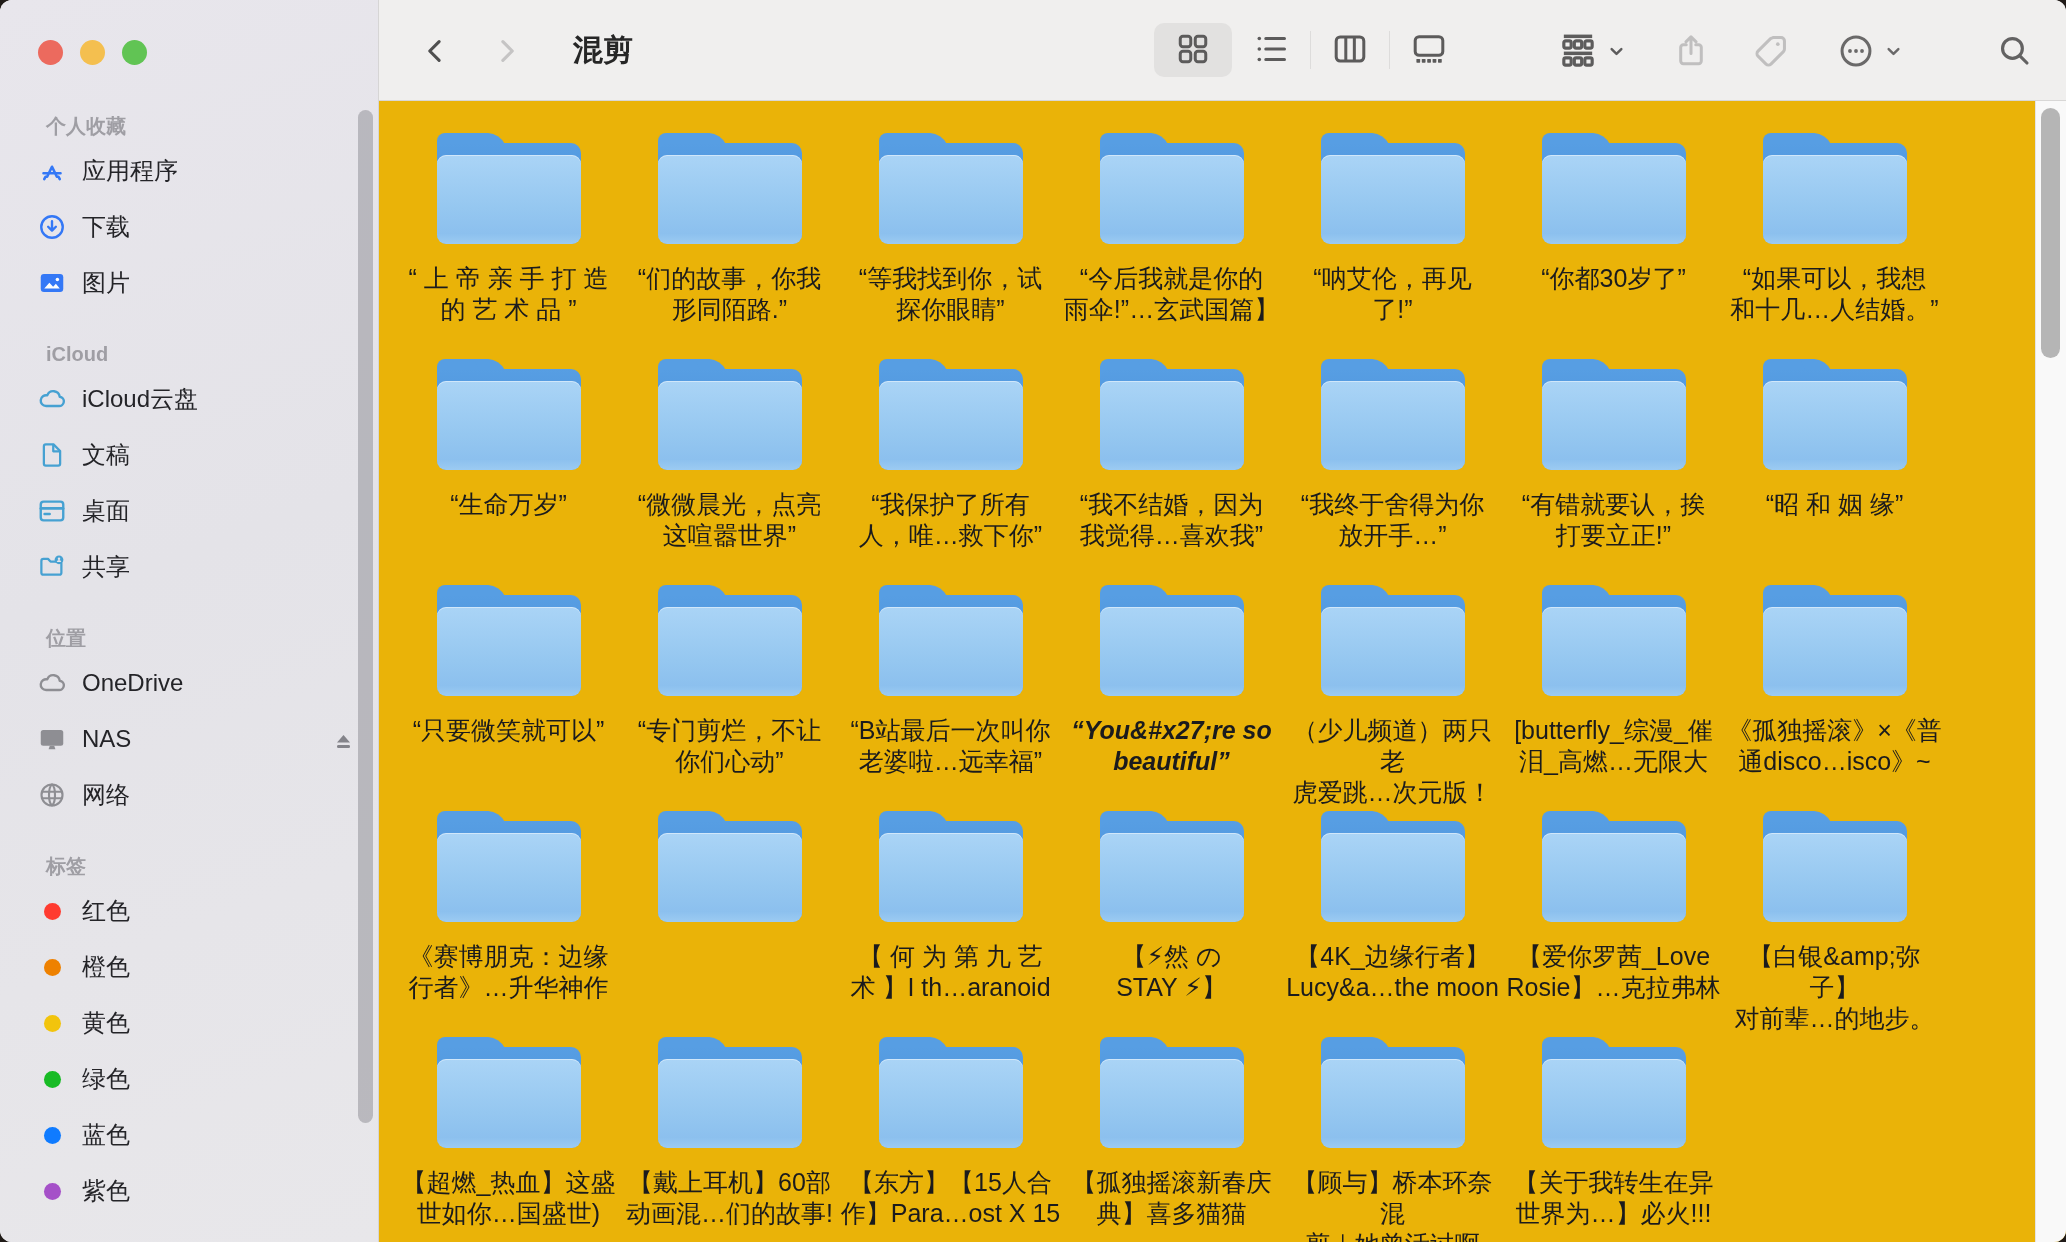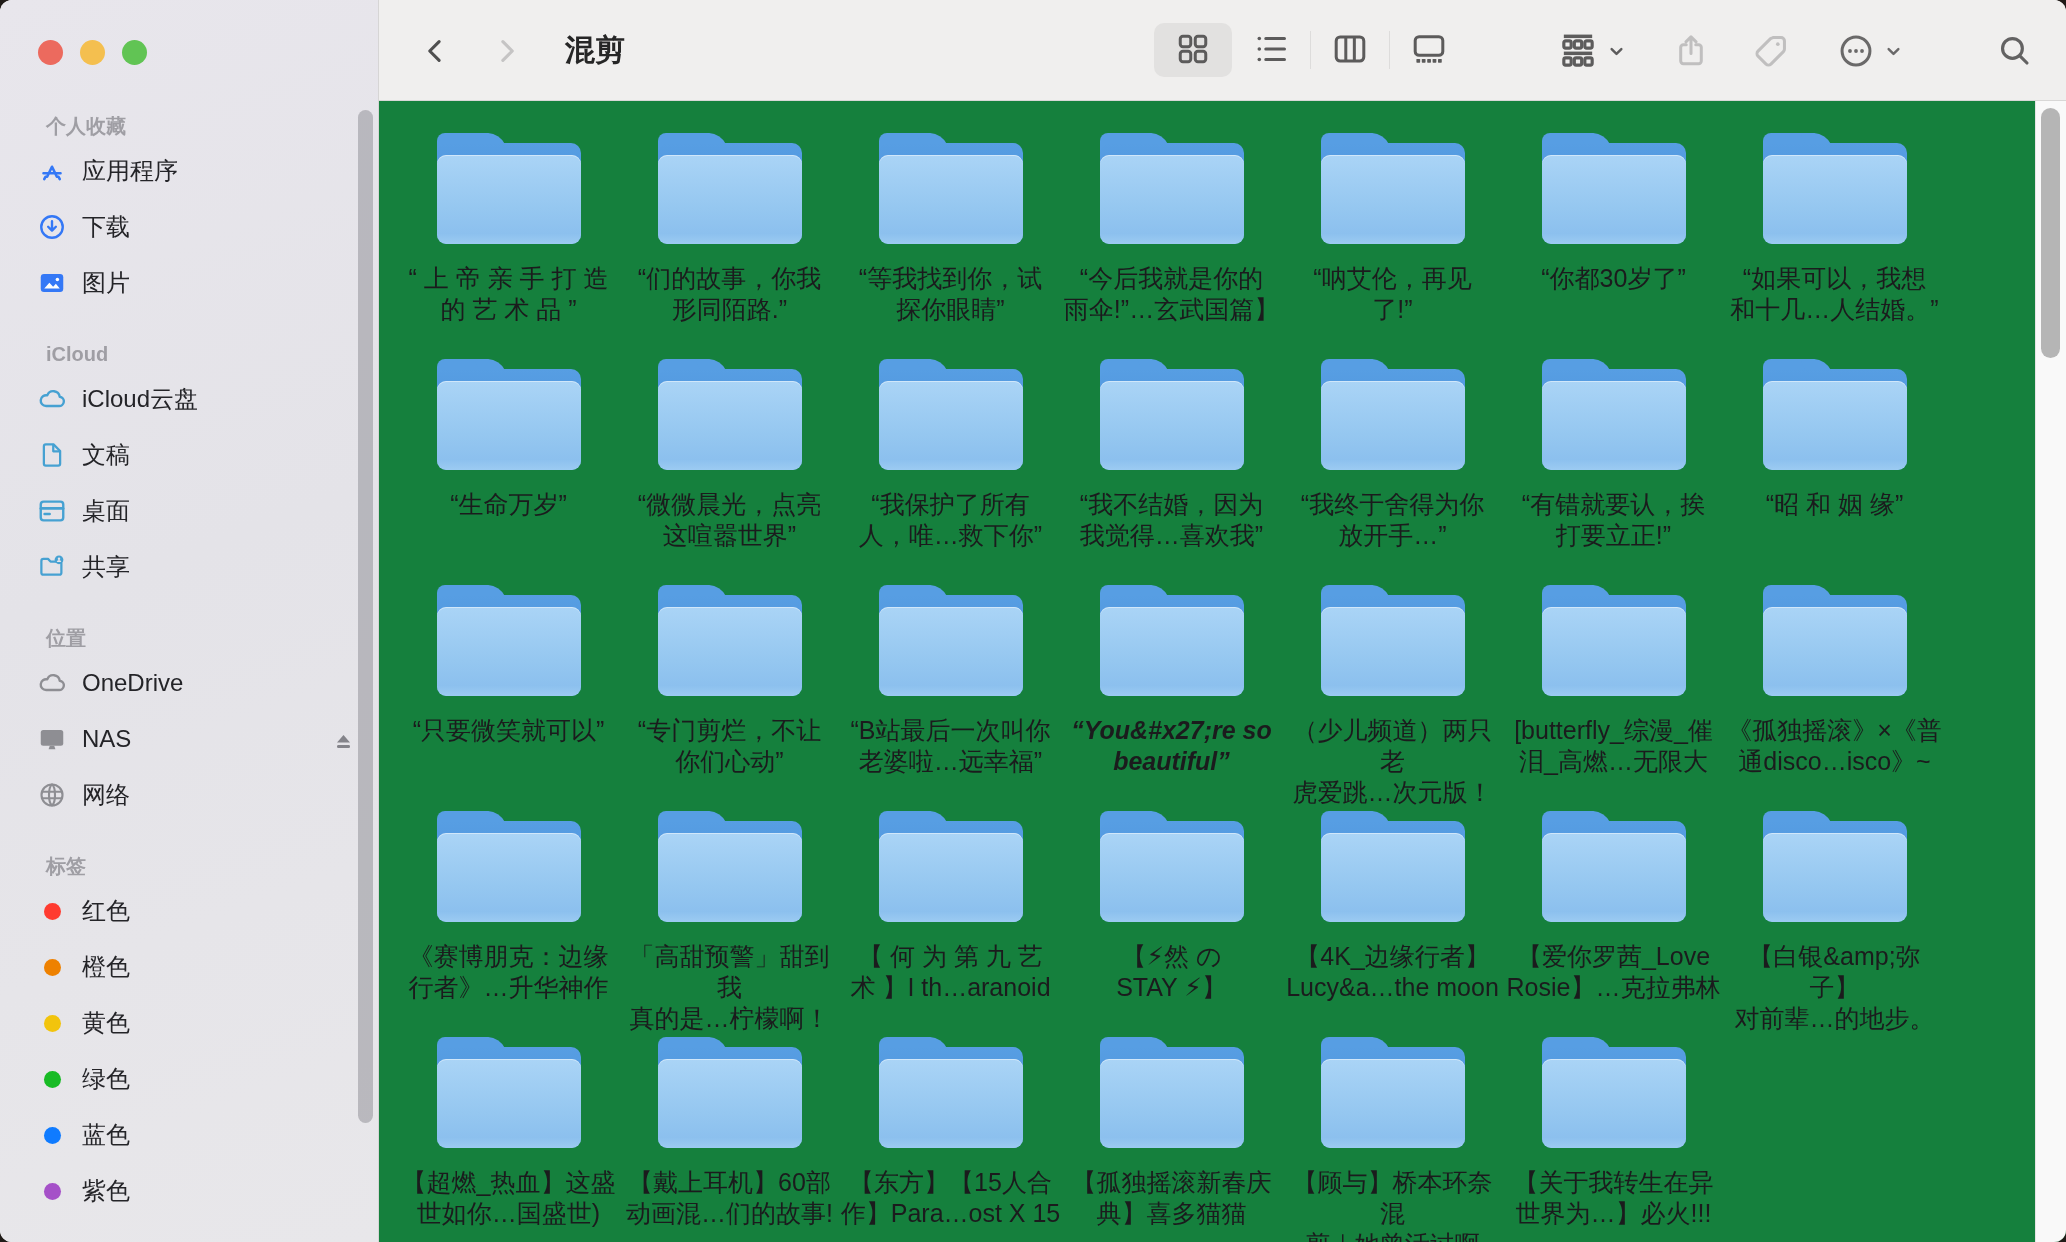--- a/index.html
+++ b/index.html
@@ -20,30 +20,30 @@
   .sb-label{font-size:24px;color:#242428;white-space:nowrap;}
   .sb-eject{margin-left:auto;color:#84848a;display:flex;}
   .sb-eject svg{width:25px;height:25px;}
   .sb-scroll{position:absolute;top:110px;right:5px;width:15px;height:1013px;border-radius:9px;background:rgba(122,122,128,.42);}
   
   .main{position:absolute;left:378px;top:0;right:0;bottom:0;border-left:1px solid #d6d5d5;box-sizing:border-box;}
   .toolbar{position:absolute;left:0;top:0;right:0;height:100px;background:#f0efee;border-bottom:1px solid #d8d7d6;}
   .tb{position:absolute;top:25px;height:52px;display:flex;align-items:center;justify-content:center;
       border:none;background:none;padding:0;color:#5d5c5c;}
   .tb .ic{display:flex;}
-  .title{position:absolute;left:186px;top:0;height:100px;display:flex;align-items:center;
+  .title{position:absolute;left:194px;top:0;height:100px;display:flex;align-items:center;
       font-size:30px;font-weight:700;color:#262626;}
   .viewgroup{position:absolute;left:775px;top:23px;height:54px;display:flex;align-items:center;}
   .vb{width:78px;height:54px;display:flex;align-items:center;justify-content:center;border:none;background:none;
       border-radius:10px;color:#5c5b5b;padding:0;}
   .vb.selected{background:#e2e1e0;}
   .vsep{width:1px;height:38px;background:#dddcdb;}
   .disabled{color:#c0bfbf !important;}
   
-  .content{position:absolute;left:0;top:101px;right:0;bottom:0;background:#15803d;overflow:hidden;}
+  .content{position:absolute;left:0;top:101px;right:0;bottom:0;background:#eab308;overflow:hidden;}
   #grid{display:flex;flex-wrap:wrap;width:1547px;margin:28px 0 0 19px;}
   .cell{width:221px;height:226px;box-sizing:border-box;}
   .folder{position:relative;width:150px;height:118px;margin:0 auto;}
   .f-tab{position:absolute;left:3px;top:4px;width:58px;height:22px;border-radius:8px 10px 0 0;background:var(--folder-back);}
   .f-slope{position:absolute;left:50px;top:4px;width:26px;height:22px;background:var(--folder-back);
       transform:skewX(24deg);transform-origin:bottom left;border-top-right-radius:12px;}
   .f-back{position:absolute;left:3px;right:3px;top:14px;bottom:3px;border-radius:10px;
       background:linear-gradient(180deg,var(--folder-back),#478cd6);}
   .f-front{position:absolute;left:3px;right:3px;top:26px;bottom:3px;border-radius:9px;
       background:linear-gradient(180deg,var(--folder-front-top) 0%,#95c7f0 60%,var(--folder-front-bottom) 88%,#9ccbf2 100%);
@@ -563,22 +563,20 @@
             <div class="flabel">《赛博朋克：边缘
 行者》…升华神作</div>
           </div>
           <div class="cell">
             <div class="folder">
               <div class="f-tab"></div>
               <div class="f-slope"></div>
               <div class="f-back"></div>
               <div class="f-front"></div>
             </div>
-            <div class="flabel">「高甜预警」甜到我
-真的是…柠檬啊！</div>
           </div>
           <div class="cell">
             <div class="folder">
               <div class="f-tab"></div>
               <div class="f-slope"></div>
               <div class="f-back"></div>
               <div class="f-front"></div>
             </div>
             <div class="flabel">【 何 为 第 九 艺
 术 】I th…aranoid</div>

